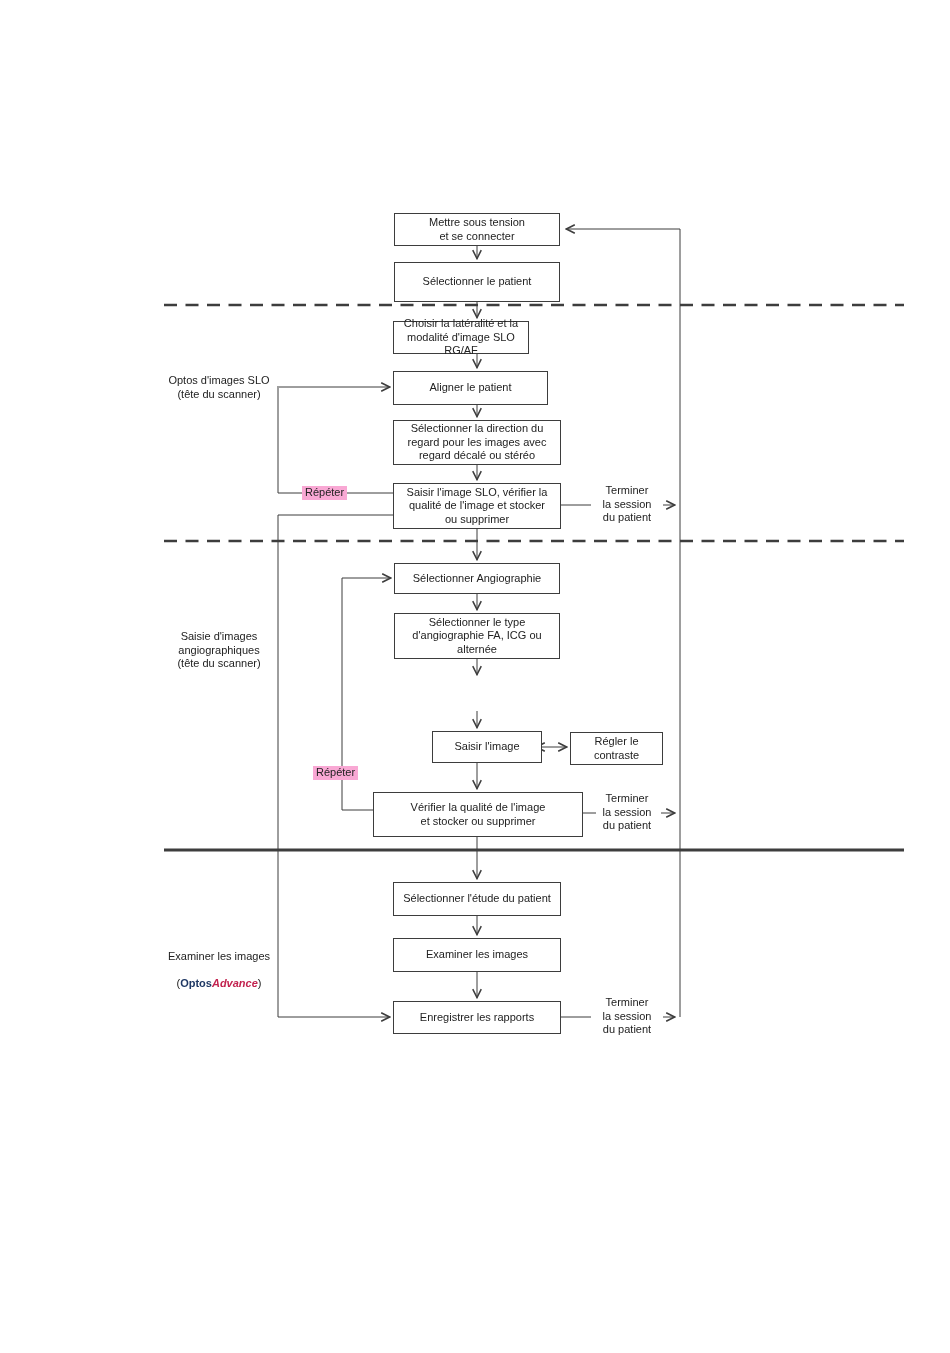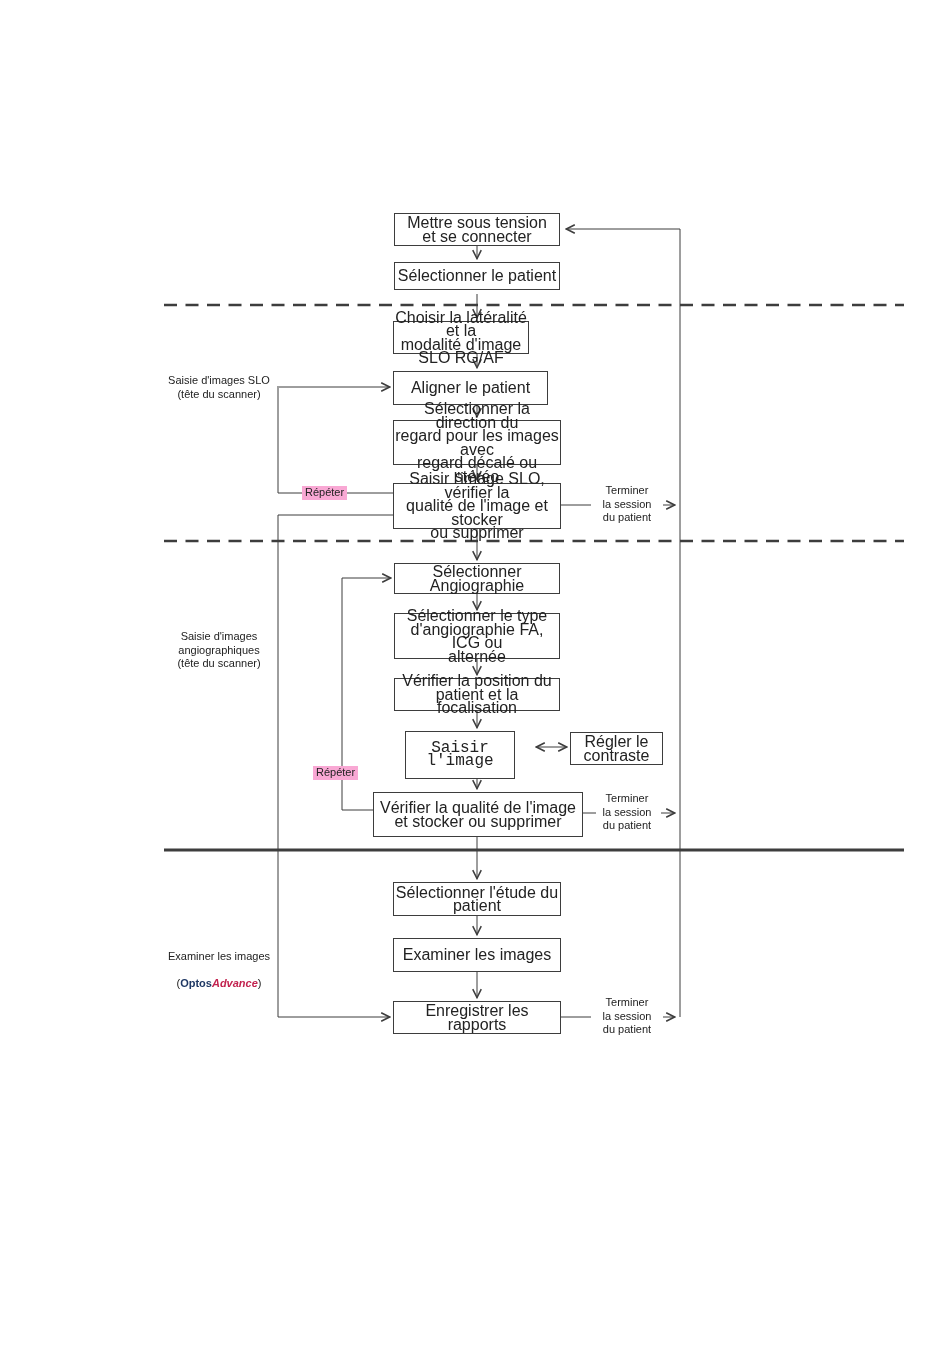--- a/index.html
+++ b/index.html
@@ -9,21 +9,21 @@
     color:#222222;
   }
   #stage{position:absolute;left:0;top:0;width:950px;height:1353px;}
   svg.connectors{position:absolute;left:0;top:0;}
   .box{
     position:absolute;
     border:1px solid #3d3d3d;
     background:#ffffff;
     display:flex;align-items:center;justify-content:center;
     text-align:center;
-    font-size:16px;line-height:13.5px;
+    font-size:11px;line-height:13.5px;
     white-space:pre-line;
     box-sizing:border-box;
     z-index:2;
   }
   .side-label{
     position:absolute;
     text-align:center;
     font-size:11px;line-height:13.5px;
     white-space:pre-line;
     z-index:2;
@@ -82,46 +82,44 @@
       <path d="M373,810 L342,810 L342,578 L391,578" marker-end="url(#arr)"></path>
     </g>
 
     <line x1="164" y1="305" x2="904" y2="305" stroke="#3d3d3d" stroke-width="2.6" stroke-dasharray="13 8.5"></line>
     <line x1="164" y1="541" x2="904" y2="541" stroke="#3d3d3d" stroke-width="2.6" stroke-dasharray="13 8.5"></line>
     <line x1="164" y1="850" x2="904" y2="850" stroke="#3d3d3d" stroke-width="3"></line>
   </svg>
 
   <div class="box" style="left:394px;top:213px;width:166px;height:33px;">Mettre sous tension
 et se connecter</div>
-  <div class="box" style="left:394px;top:262px;width:166px;height:28px;">Sélectionner le patient</div>
+  <div class="box" style="left:394px;top:262px;width:166px;height:40px;">Sélectionner le patient</div>
   <div class="box" style="left:393px;top:321px;width:136px;height:33px;">Choisir la latéralité et la
 modalité d'image SLO RG/AF</div>
   <div class="box" style="left:393px;top:371px;width:155px;height:34px;">Aligner le patient</div>
   <div class="box" style="left:393px;top:420px;width:168px;height:45px;">Sélectionner la direction du
 regard pour les images avec
 regard décalé ou stéréo</div>
   <div class="box" style="left:393px;top:483px;width:168px;height:46px;">Saisir l'image SLO, vérifier la
 qualité de l'image et stocker
 ou supprimer</div>
   <div class="box" style="left:394px;top:563px;width:166px;height:31px;">Sélectionner Angiographie</div>
   <div class="box" style="left:394px;top:613px;width:166px;height:46px;">Sélectionner le type
 d'angiographie FA, ICG ou
 alternée</div>
-  <div class="box" style="left:394px;top:678px;width:166px;height:33px;">Vérifier la position du
-patient et la focalisation</div>
-  <div class="box" style="left:405px;top:731px;width:110px;height:48px;font-family:Liberation Mono, monospace;">Saisir l'image</div>
+  <div class="box" style="left:432px;top:731px;width:110px;height:32px;">Saisir l'image</div>
   <div class="box" style="left:570px;top:732px;width:93px;height:33px;text-align:center;">Régler le
 contraste</div>
   <div class="box" style="left:373px;top:792px;width:210px;height:45px;">Vérifier la qualité de l'image
 et stocker ou supprimer</div>
   <div class="box" style="left:393px;top:882px;width:168px;height:34px;">Sélectionner l'étude du patient</div>
   <div class="box" style="left:393px;top:938px;width:168px;height:34px;">Examiner les images</div>
   <div class="box" style="left:393px;top:1001px;width:168px;height:33px;">Enregistrer les rapports</div>
 
-  <div class="side-label" style="left:148px;top:374px;width:142px;">Saisie d'images SLO
+  <div class="side-label" style="left:148px;top:374px;width:142px;">Optos d'images SLO
 (tête du scanner)</div>
   <div class="side-label" style="left:148px;top:630px;width:142px;">Saisie d'images
 angiographiques
 (tête du scanner)</div>
   <div class="side-label" style="left:145px;top:936px;width:148px;">
     <span>Examiner les images</span><br>
     <span class="brand-open">(</span><span class="brand-bold">Optos</span><span class="brand-italic">Advance</span><span class="brand-close">)</span>
   </div>
 
   <div class="side-label masked" style="left:302px;top:486px;">Répéter</div>

